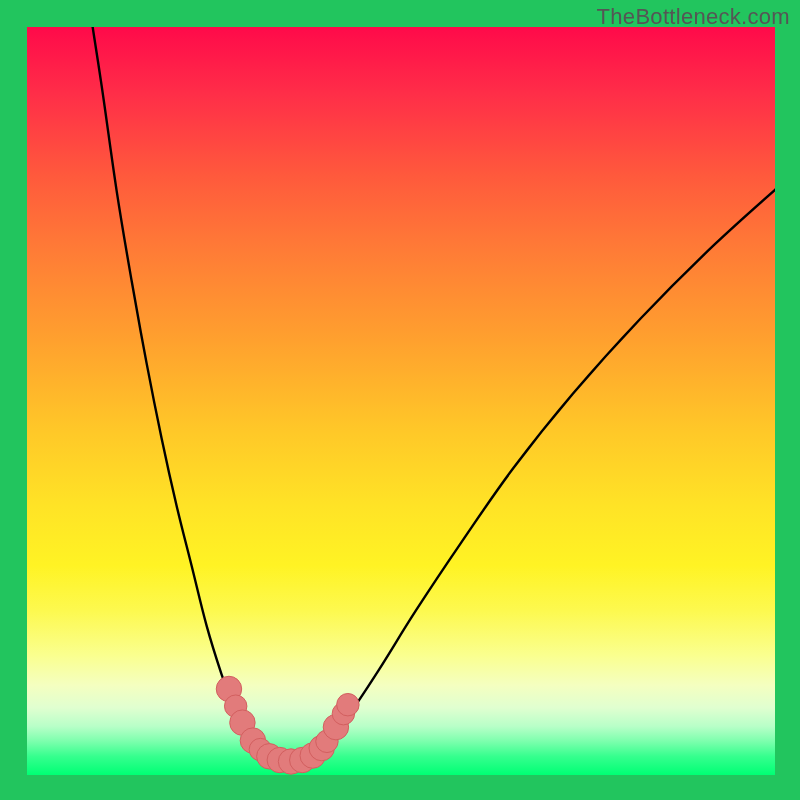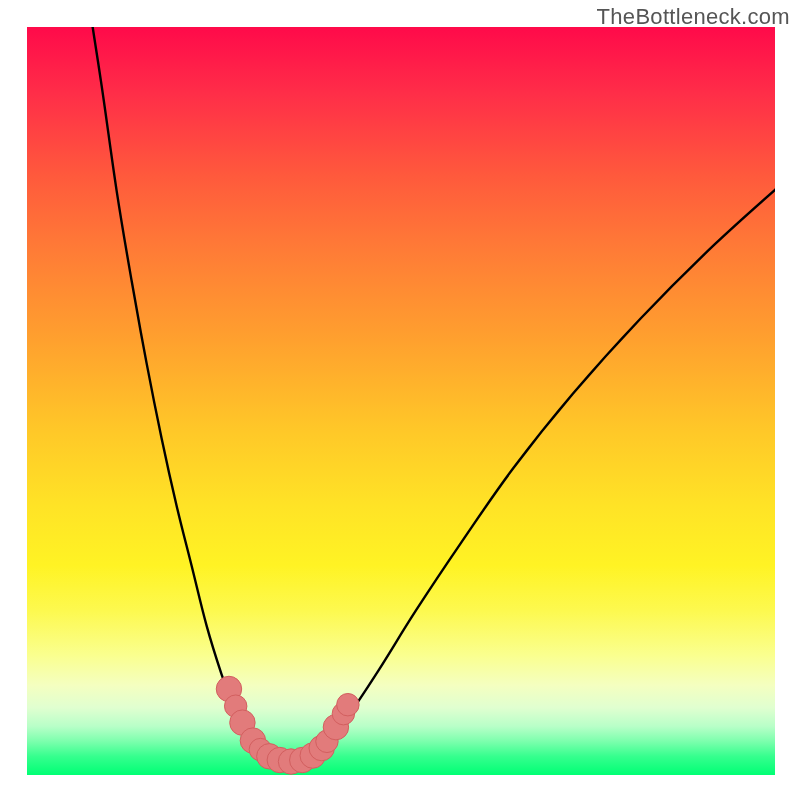--- a/index.html
+++ b/index.html
@@ -8,21 +8,21 @@
     width: 800px;
     height: 800px;
     overflow: hidden;
     background: #000;
     font-family: Arial, Helvetica, sans-serif;
   }
   .stage {
     position: relative;
     width: 800px;
     height: 800px;
-    background: #ffffff;
+    background: #22c55e;
   }
   .plot-area {
     position: absolute;
     left: 27px;
     top: 27px;
     width: 748px;
     height: 748px;
     overflow: hidden;
   }
   .gradient-bg {

